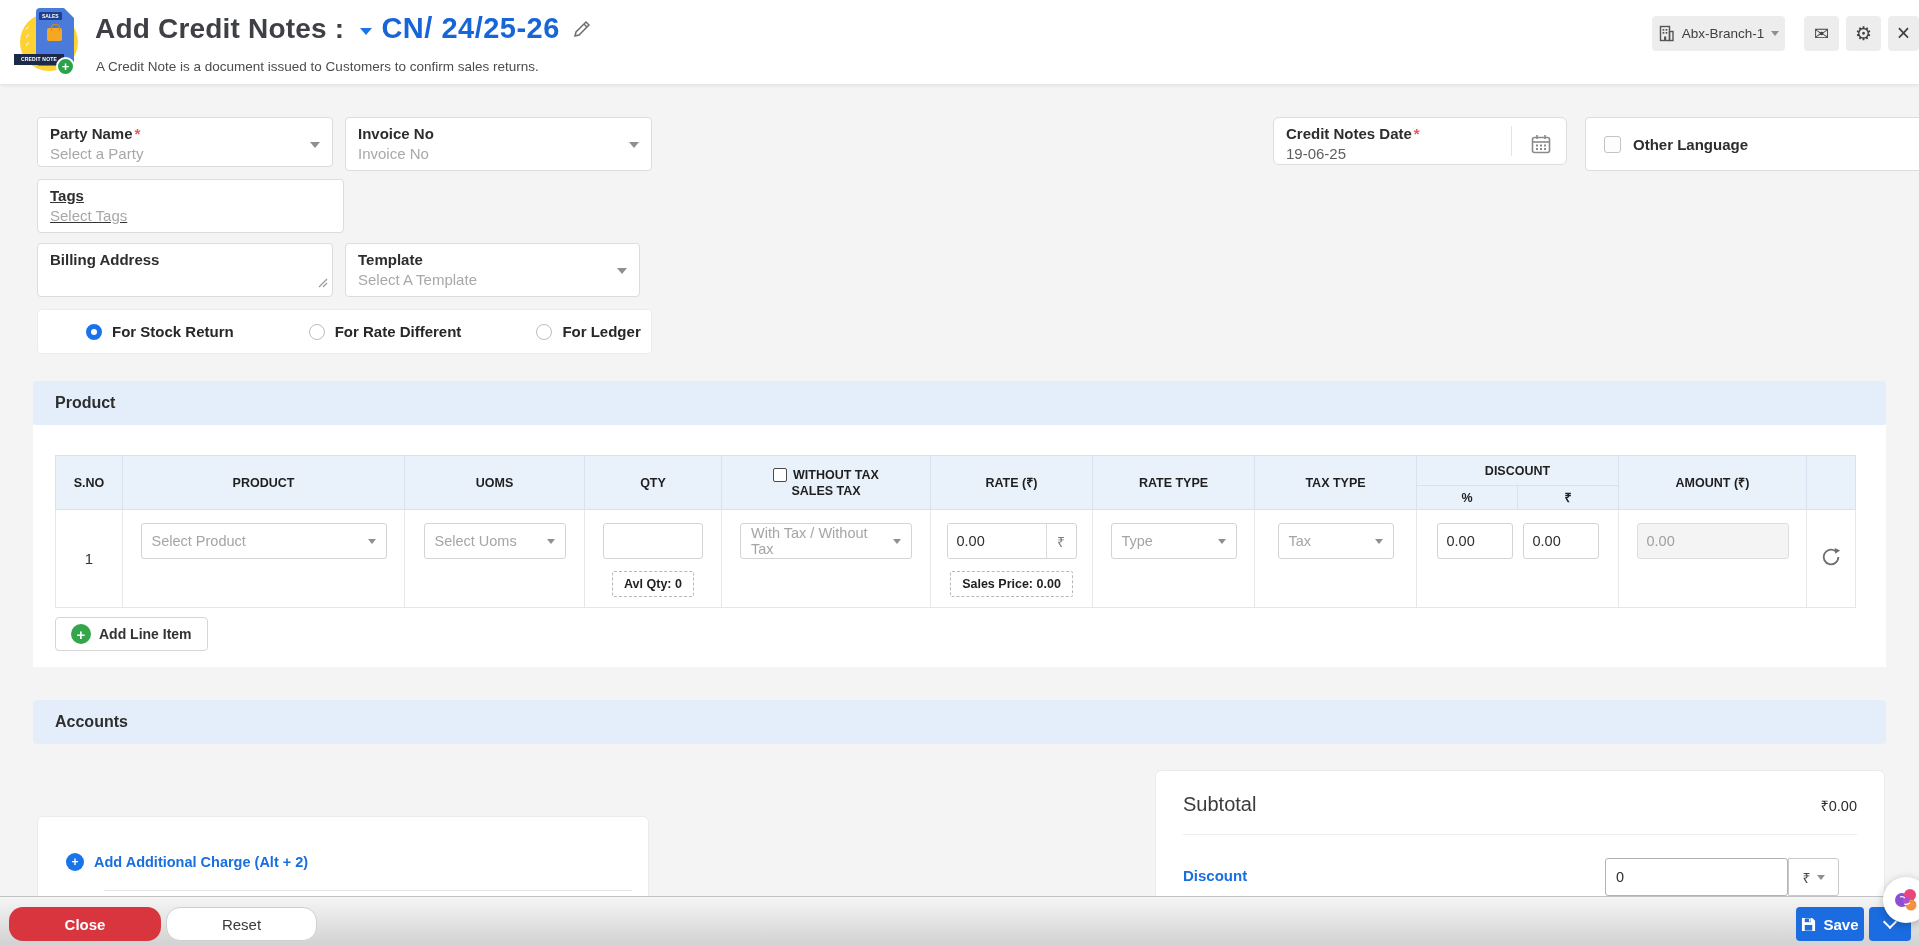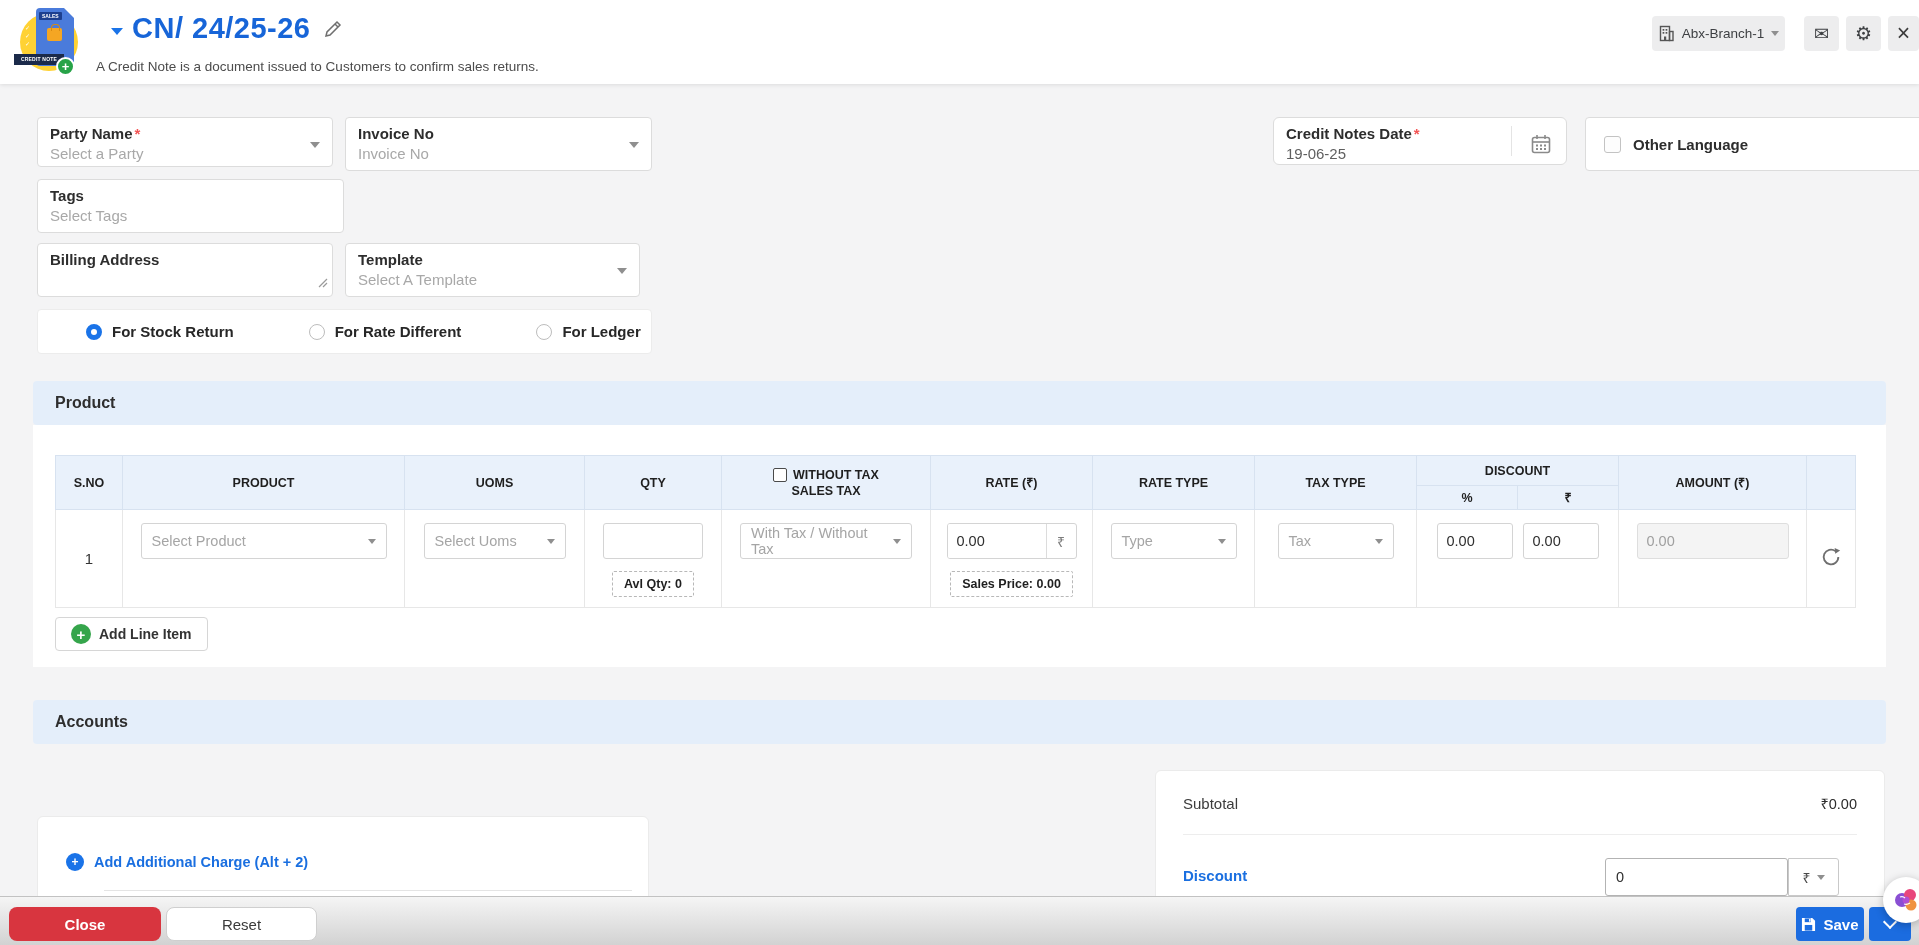--- a/index.html
+++ b/index.html
@@ -79,30 +79,30 @@
   .plus-green { width:20px; height:20px; border-radius:50%; background:#35a54b; color:#fff; font-size:15px; font-weight:bold; display:flex; align-items:center; justify-content:center; line-height:1; }
 
   
   .card { position:absolute; background:#fff; border:1px solid #ebebeb; border-radius:6px; }
   .card.charges { left:37px; top:816px; width:612px; height:140px; }
   .charge-link { position:absolute; left:28px; top:36px; display:flex; align-items:center; gap:10px; font-size:14.5px; font-weight:bold; color:#1a6fe0; }
   .plus-blue { width:18px; height:18px; border-radius:50%; background:#1a73e8; color:#fff; font-size:12px; font-weight:bold; display:flex; align-items:center; justify-content:center; line-height:1; }
   .charge-div { position:absolute; left:66px; right:16px; top:73px; height:1px; background:#e4e4e4; }
   .card.totals { left:1155px; top:770px; width:730px; height:175px; }
   .sub-row { position:absolute; left:27px; right:27px; top:22px; display:flex; justify-content:space-between; align-items:center; }
-  .sub-lbl { font-size:15px; color:#3c3c3c; }
+  .sub-lbl { font-size:20px; color:#3c3c3c; }
   .sub-val { font-size:14.5px; color:#2c2c2c; }
   .tot-div { position:absolute; left:27px; right:27px; top:63px; height:1px; background:#ededed; }
   .disc-lbl { position:absolute; left:27px; top:96px; font-size:15px; font-weight:bold; color:#1a6fe0; }
   .disc-inp { position:absolute; left:449px; top:87px; width:183px; height:38px; border:1px solid #b3b3b3; border-radius:3px; font-family:inherit; font-size:14.5px; color:#2f2f2f; padding:0 10px; outline:none; background:#fff; }
   .disc-unit { position:absolute; left:632px; top:87px; width:51px; height:38px; border:1px solid #c9c9c9; border-radius:0 3px 3px 0; background:#fff; display:flex; align-items:center; justify-content:center; gap:6px; font-size:14px; color:#4a4a4a; }
 
   
   .footer { position:absolute; left:0; top:896px; width:1919px; height:49px; background:linear-gradient(#f5f5f5,#d2d2d2); border-top:1px solid #c2c2c2; z-index:20; }
-  .btn { position:absolute; top:10px; height:34px; border-radius:8px; font-size:15px; font-family:inherit; display:flex; align-items:center; justify-content:center; }
+  .btn { position:absolute; top:10px; height:34px; border-radius:14px; font-size:15px; font-family:inherit; display:flex; align-items:center; justify-content:center; }
   .btn.close-b { left:9px; width:152px; background:#d8353f; color:#fff; font-weight:bold; }
   .btn.reset-b { left:166px; width:151px; background:#fff; border:1px solid #cfcfcf; color:#3a3a3a; }
   .btn.save-b { left:1796px; width:68px; background:#1b6ce0; color:#fff; font-weight:bold; gap:7px; border-radius:4px; }
   .btn.save-dd { left:1869px; width:42px; background:#1b6ce0; border-radius:4px; }
   .chev-down { width:10px; height:10px; border-right:2.5px solid #fff; border-bottom:2.5px solid #fff; transform:rotate(45deg); margin-top:-5px; }
   .float-circ { position:absolute; left:1883px; top:877px; width:46px; height:46px; background:#fff; border-radius:50%; box-shadow:0 2px 8px rgba(0,0,0,.25); z-index:30; display:flex; align-items:center; justify-content:center; }
 </style>
 </head>
 <body>
 
@@ -112,20 +112,21 @@
     <div class="doc">
       <div class="fold"></div>
       <div class="sales">SALES</div>
       <div class="bag"></div>
     </div>
     <div class="ticks">✓<br>✓<br>✓</div>
     <div class="band">CREDIT NOTE</div>
     <div class="plus">+</div>
   </div>
   <div class="title-row">
+    <span class="title-main">Add Credit Notes :</span>
     <span class="caret-blue"></span>
     <span class="doc-no">CN/ 24/25-26</span>
     <span class="pencil">
       <svg width="20" height="20" viewBox="0 0 20 20" fill="none" stroke="#6f6f6f" stroke-width="1.5">
           <path d="M3 17l1-4L14 3l3 3L7 16l-4 1z"></path>
           <path d="M12 5l3 3"></path>
         </svg>
     </span>
   </div>
   <div class="subtitle">A Credit Note is a document issued to Customers to confirm sales returns.</div>
@@ -184,21 +185,21 @@
         <rect x="14" y="15" width="2" height="2" fill="#8a8a8a"></rect>
       </svg>
   </span>
 </div>
 
 <div class="fld olang" style="left:1585px; top:117px; width:348px; height:54px;">
   <span class="chk"></span>
   <span class="lbl">Other Language</span>
 </div>
 
-<div class="fld" style="left:37px; top:179px; width:307px; height:54px;">
+<div class="fld" style="left:37px; top:179px; width:307px; height:54px;text-decoration:underline;">
   <div class="lbl">Tags</div>
   <div class="ph">Select Tags</div>
 </div>
 
 <div class="fld" style="left:37px; top:243px; width:296px; height:54px;">
   <div class="lbl">Billing Address</div>
   <span class="resize">
     <svg width="10" height="10" viewBox="0 0 10 10">
         <path d="M9 1 L1 9 M9 5 L5 9" stroke="#9a9a9a" stroke-width="1.2"></path>
       </svg>

